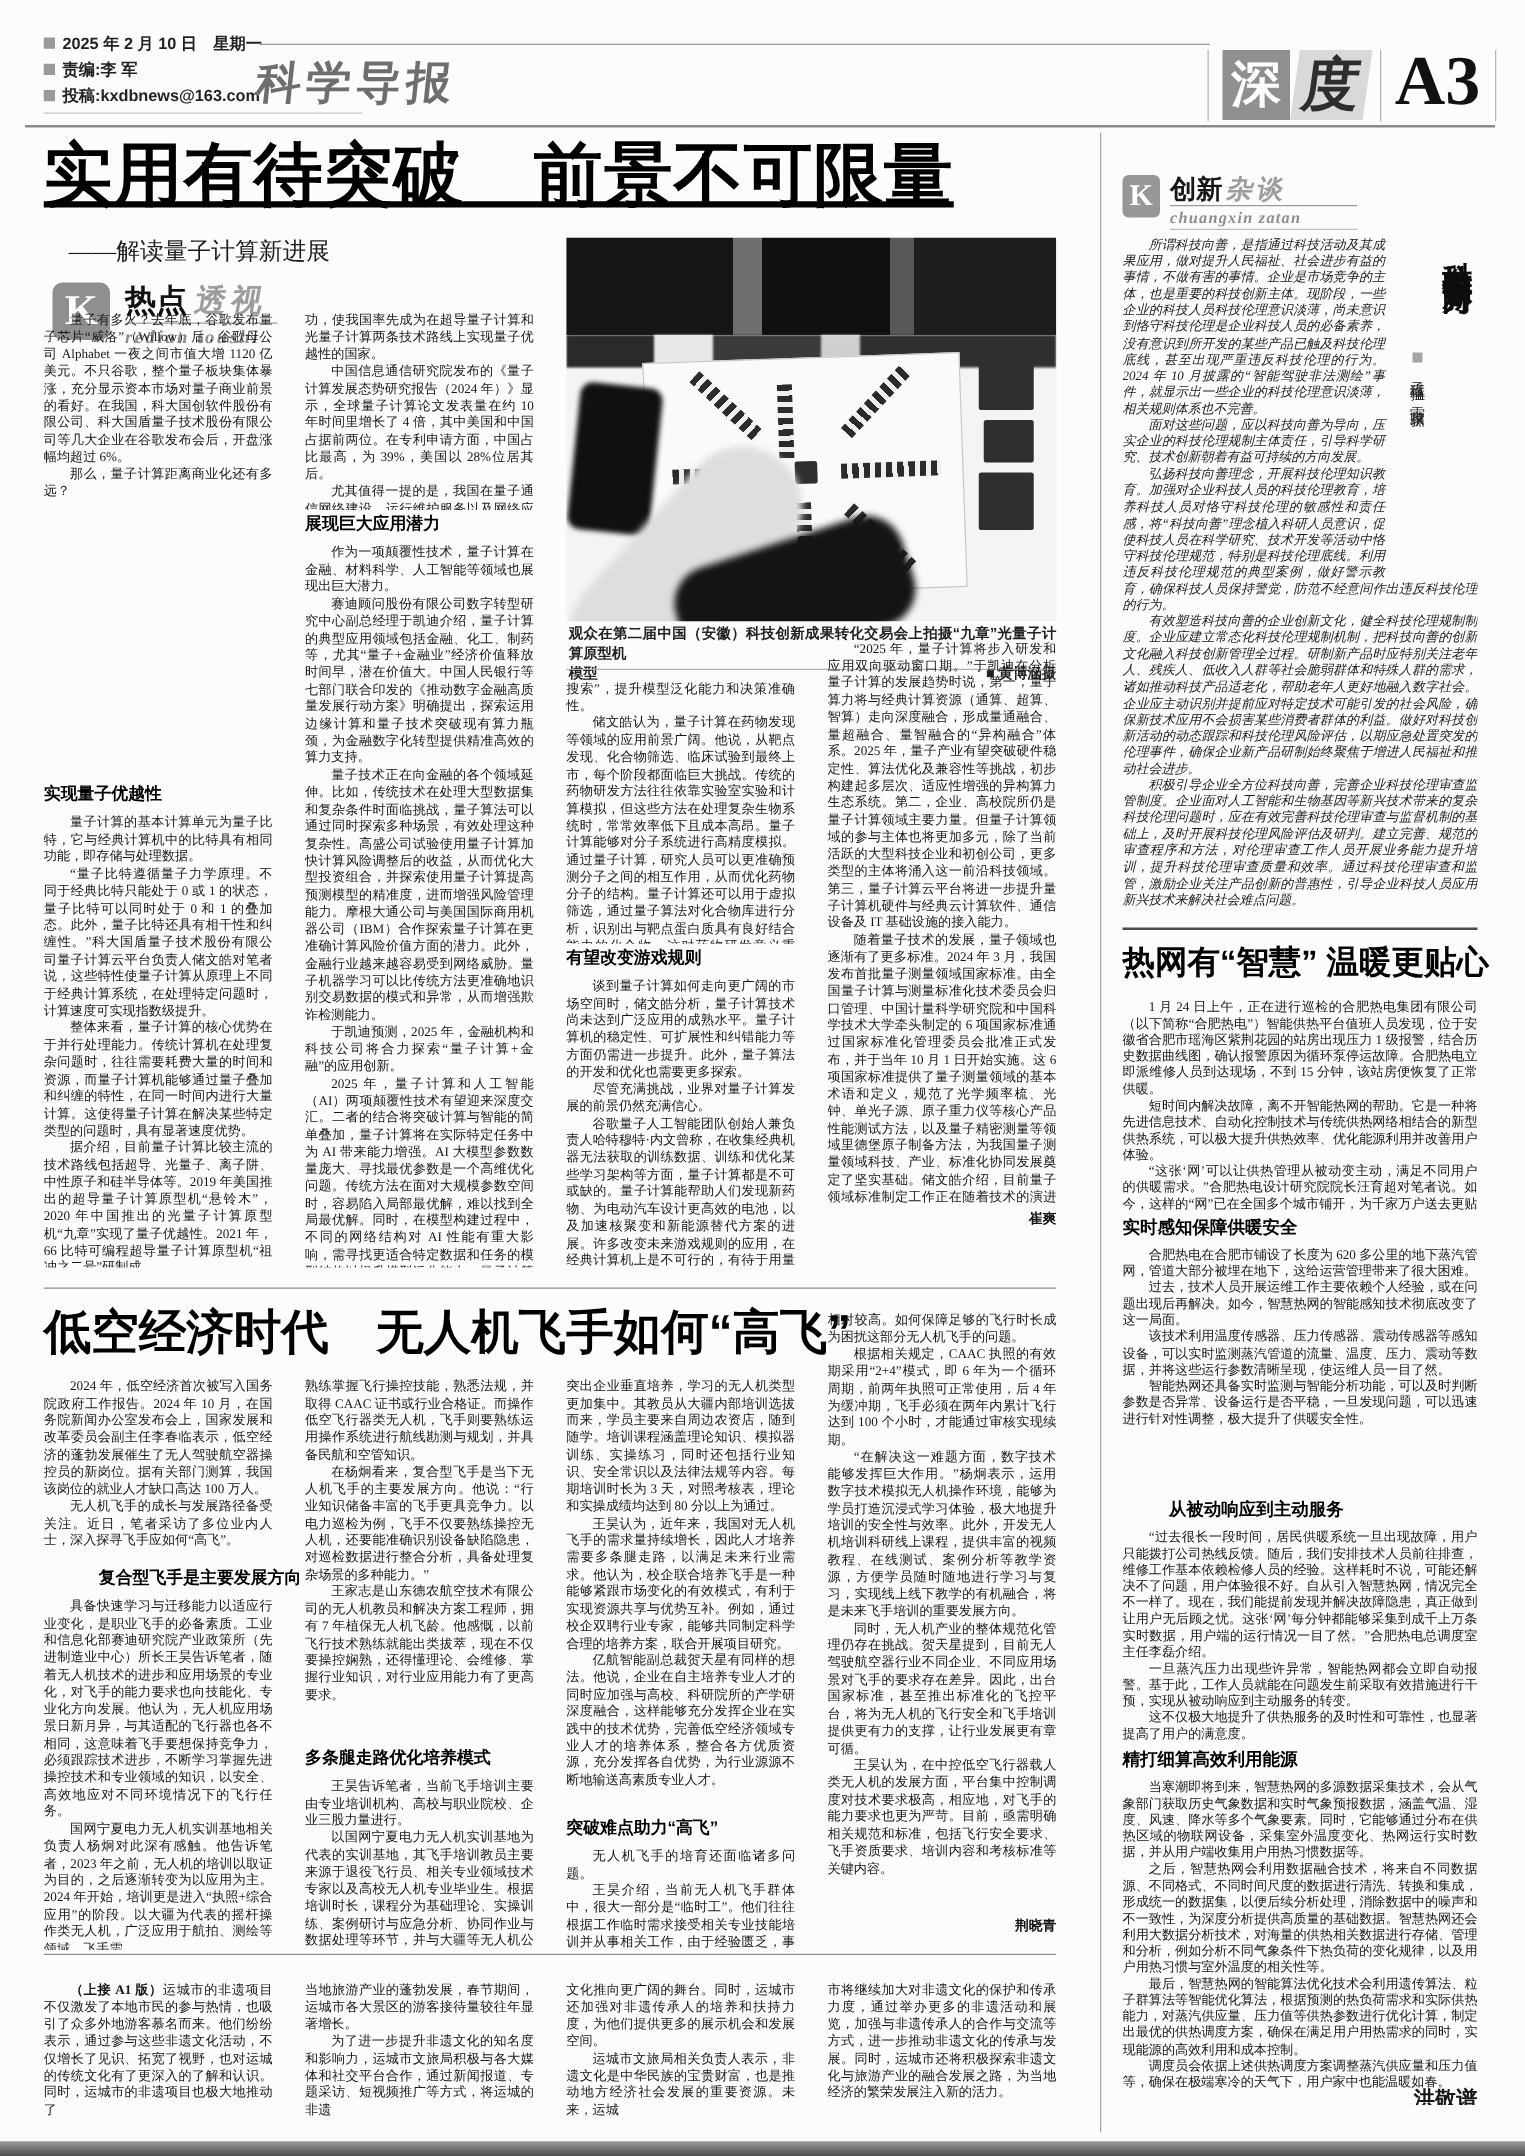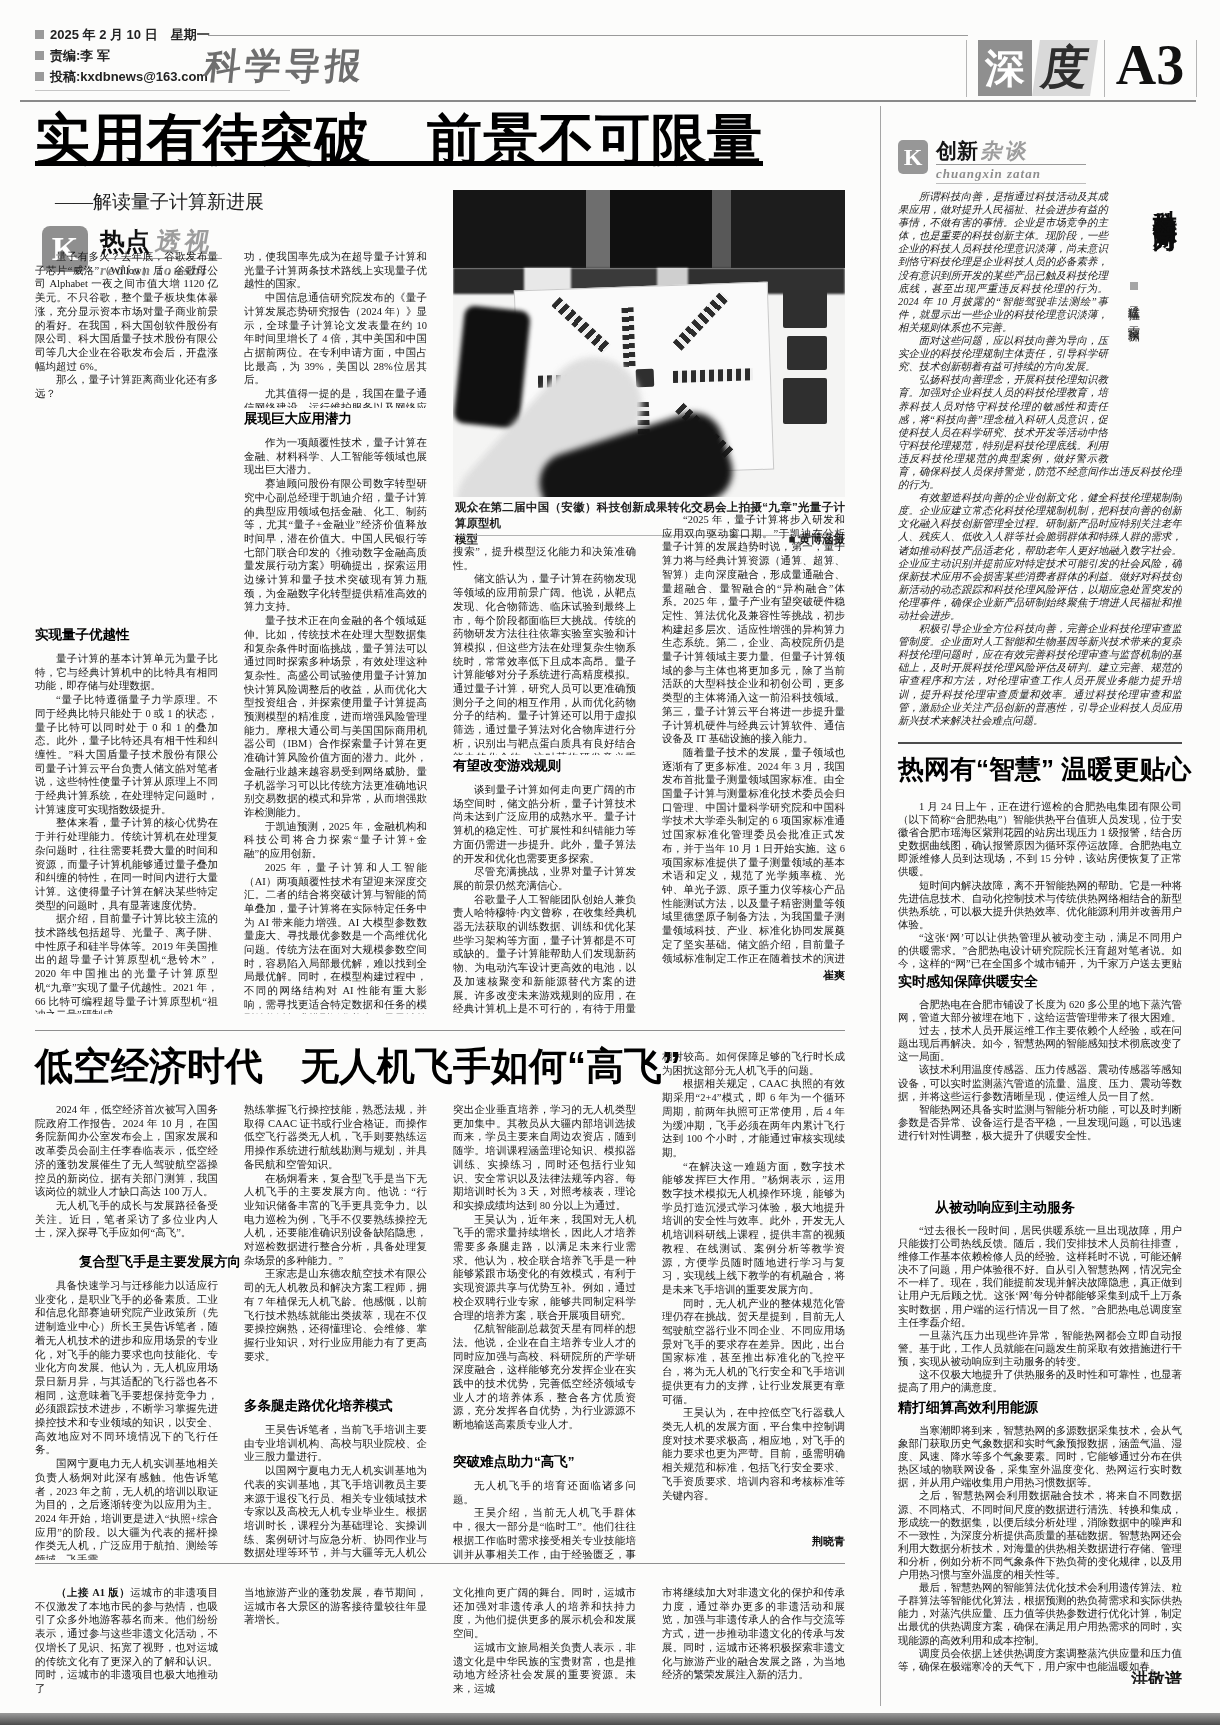--- a/index.html
+++ b/index.html
@@ -232,20 +232,21 @@
     </div>
   <div class="byline" style="left:662px;top:1534px;">荆晓青</div>
 
   <div class="abs hr2"></div>
 
   <div class="flow" style="left:35px;top:1586px;height:122px;">
       <p><b>（上接 A1 版）</b>运城市的非遗项目不仅激发了本地市民的参与热情，也吸引了众多外地游客慕名而来。他们纷纷表示，通过参与这些非遗文化活动，不仅增长了见识、拓宽了视野，也对运城的传统文化有了更深入的了解和认识。同时，运城市的非遗项目也极大地推动了</p>
     </div>
   <div class="flow" style="left:244px;top:1586px;height:122px;">
       <p class="cont">当地旅游产业的蓬勃发展，春节期间，运城市各大景区的游客接待量较往年显著增长。</p>
+      <p>为了进一步提升非遗文化的知名度和影响力，运城市文旅局积极与各大媒体和社交平台合作，通过新闻报道、专题采访、短视频推广等方式，将运城的非遗</p>
     </div>
   <div class="flow" style="left:453px;top:1586px;height:122px;">
       <p class="cont">文化推向更广阔的舞台。同时，运城市还加强对非遗传承人的培养和扶持力度，为他们提供更多的展示机会和发展空间。</p>
       <p>运城市文旅局相关负责人表示，非遗文化是中华民族的宝贵财富，也是推动地方经济社会发展的重要资源。未来，运城</p>
     </div>
   <div class="flow" style="left:662px;top:1586px;height:122px;">
       <p class="cont">市将继续加大对非遗文化的保护和传承力度，通过举办更多的非遗活动和展览，加强与非遗传承人的合作与交流等方式，进一步推动非遗文化的传承与发展。同时，运城市还将积极探索非遗文化与旅游产业的融合发展之路，为当地经济的繁荣发展注入新的活力。</p>
     </div>
 
   <div class="abs vrule"></div>

